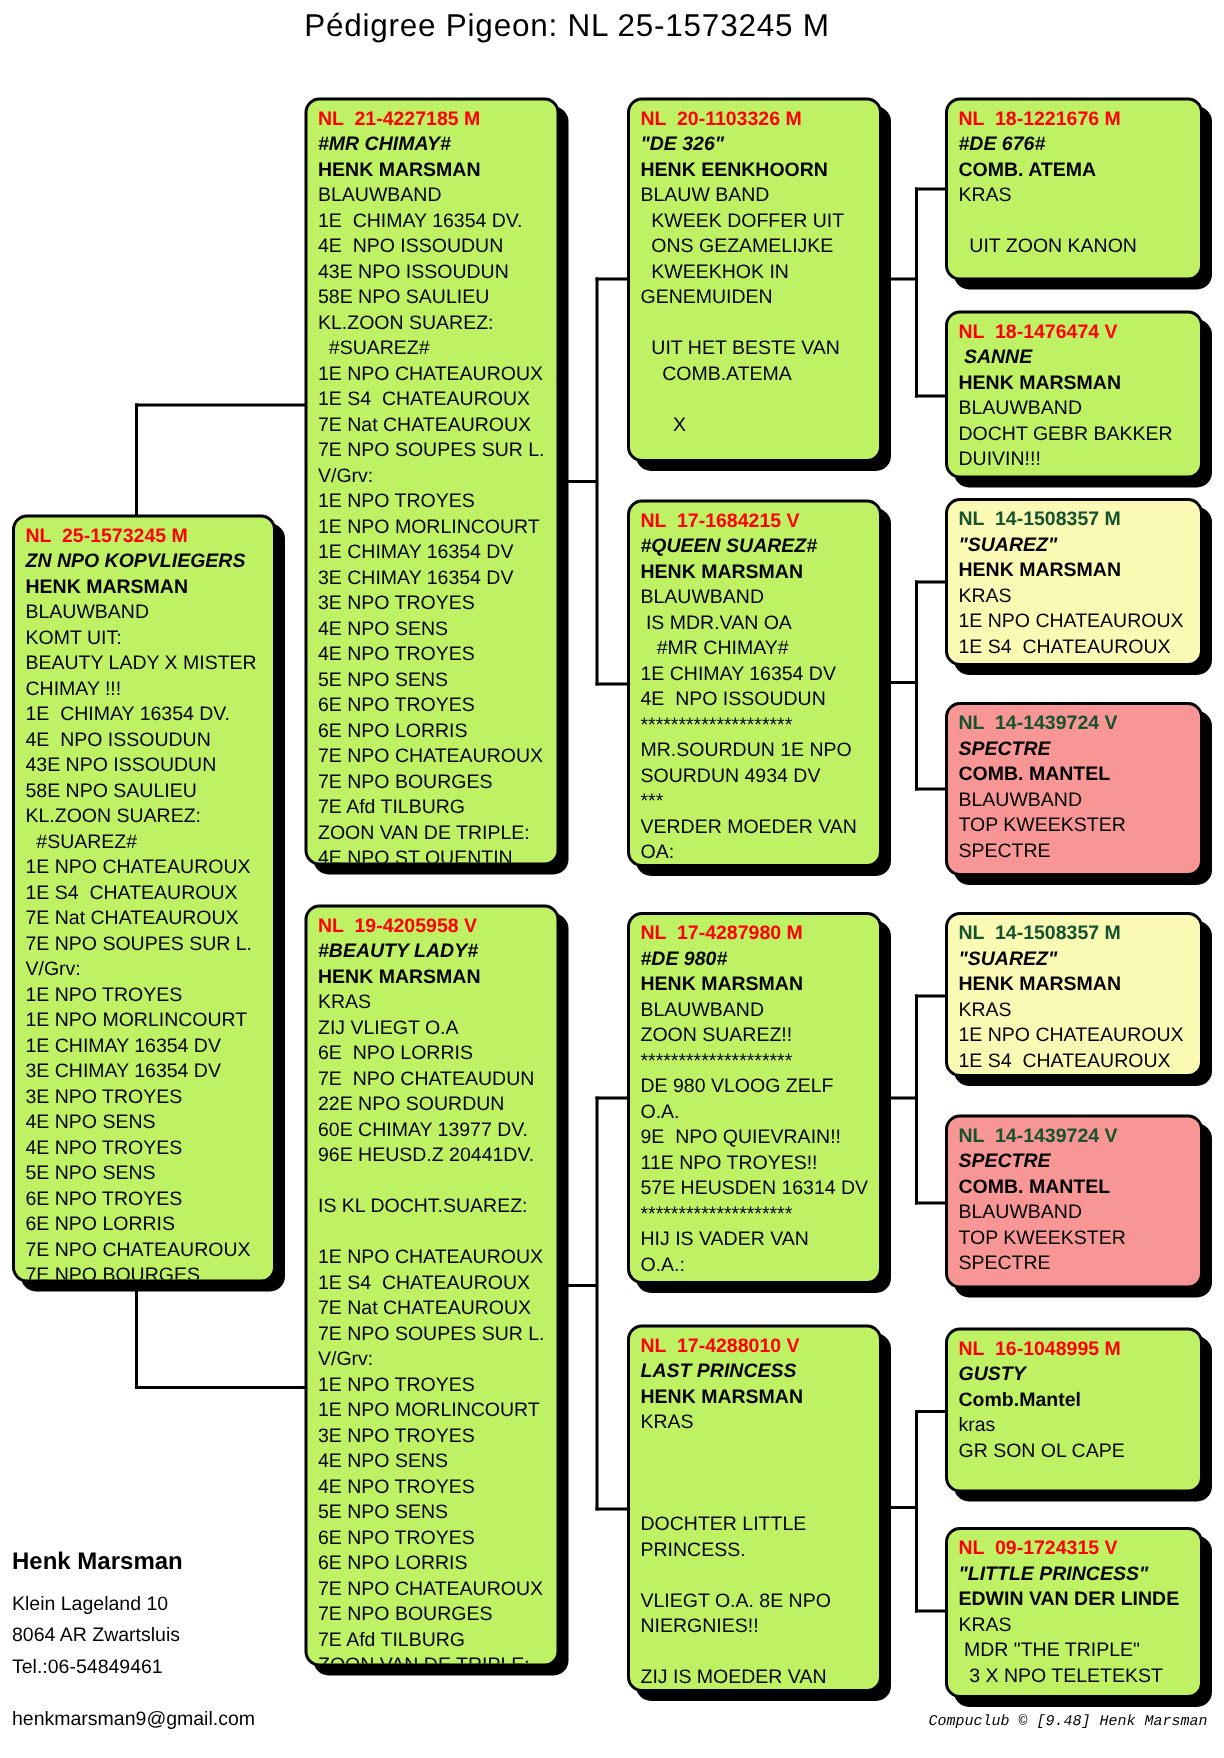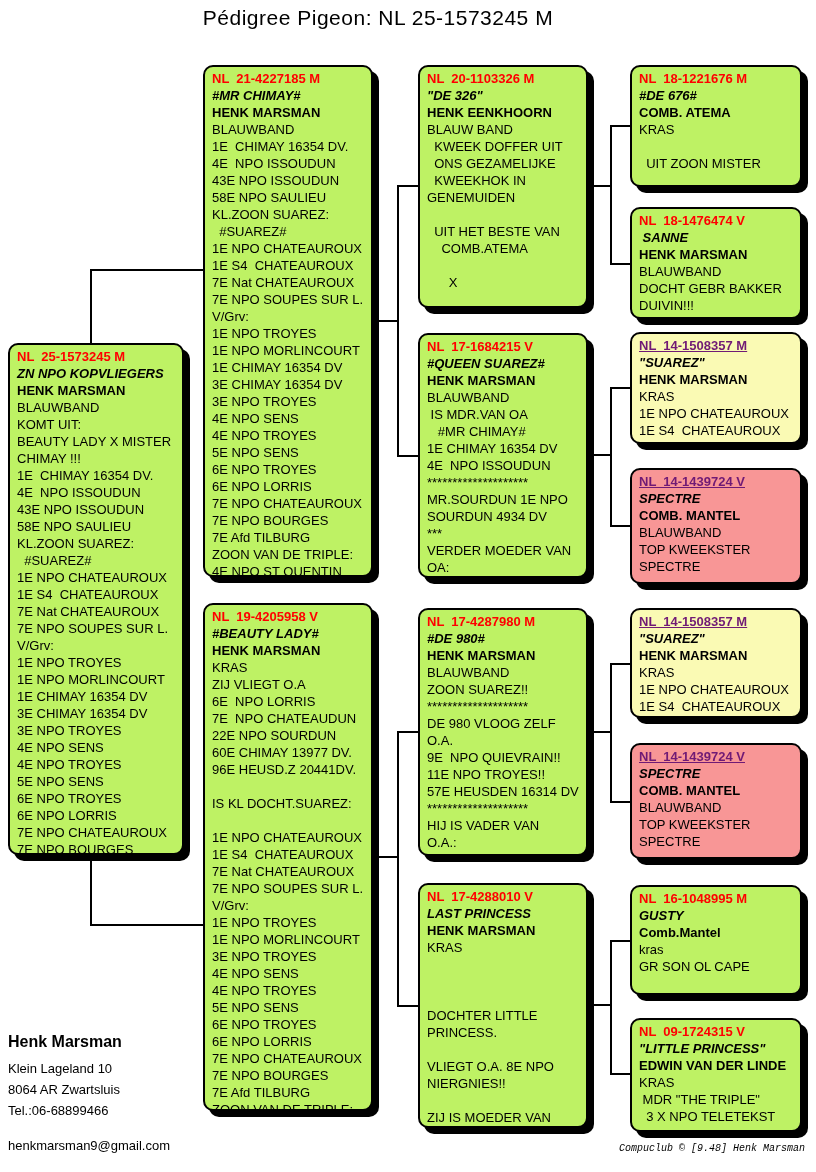--- a/index.html
+++ b/index.html
@@ -18,21 +18,21 @@
     box-shadow:6px 6px 0 var(--shadow-color,#000);
     padding:3px 6px 0 7px;
     font-size:13px; line-height:17px; white-space:pre; overflow:hidden;
   }
   .pbox div { white-space:pre; }
   .bx-title  { font-weight:bold; color:var(--ring-red,#f00); }
   .bx-name   { font-weight:bold; font-style:italic; }
   .bx-owner  { font-weight:bold; }
   .variant-yellow { background:var(--yellow-bg,#fafab4); }
   .variant-pink   { background:var(--pink-bg,#f89696); }
-  .variant-yellow .bx-title, .variant-pink .bx-title { color:#701a75;text-decoration:underline; }
+  .variant-yellow .bx-title, .variant-pink .bx-title { color:#14532d; }
   .cline { position:absolute; background:#000; }
   .breeder { position:absolute; left:8px; top:1030px; font-size:13px; line-height:21px; }
   .breeder-name { font-size:16px; font-weight:bold; line-height:24px; margin-bottom:4px; }
   .breeder-email { margin-top:14px; }
   .footer {
     position:absolute; left:612px; top:1143px; width:200px;
     font-family:"Liberation Mono", monospace; font-style:italic;
     font-size:10px; text-align:center;
   }
 </style>
@@ -80,30 +80,30 @@
   <div class="cline" style="left:610px;top:1073px;width:20px;height:2px"></div>
 </div>
 
 <div class="pbox variant-white" style="left:8px;top:343px;width:176px;height:512px"><div class="bx-title">NL  25-1573245 M</div><div class="bx-name">ZN NPO KOPVLIEGERS</div><div class="bx-owner">HENK MARSMAN</div><div class="bx-line">BLAUWBAND</div><div class="bx-line">KOMT UIT:</div><div class="bx-line">BEAUTY LADY X MISTER</div><div class="bx-line">CHIMAY !!!</div><div class="bx-line">1E  CHIMAY 16354 DV.</div><div class="bx-line">4E  NPO ISSOUDUN</div><div class="bx-line">43E NPO ISSOUDUN</div><div class="bx-line">58E NPO SAULIEU</div><div class="bx-line">KL.ZOON SUAREZ:</div><div class="bx-line">  #SUAREZ#</div><div class="bx-line">1E NPO CHATEAUROUX</div><div class="bx-line">1E S4  CHATEAUROUX</div><div class="bx-line">7E Nat CHATEAUROUX</div><div class="bx-line">7E NPO SOUPES SUR L.</div><div class="bx-line">V/Grv:</div><div class="bx-line">1E NPO TROYES</div><div class="bx-line">1E NPO MORLINCOURT</div><div class="bx-line">1E CHIMAY 16354 DV</div><div class="bx-line">3E CHIMAY 16354 DV</div><div class="bx-line">3E NPO TROYES</div><div class="bx-line">4E NPO SENS</div><div class="bx-line">4E NPO TROYES</div><div class="bx-line">5E NPO SENS</div><div class="bx-line">6E NPO TROYES</div><div class="bx-line">6E NPO LORRIS</div><div class="bx-line">7E NPO CHATEAUROUX</div><div class="bx-line">7E NPO BOURGES</div></div>
 <div class="pbox variant-white" style="left:203px;top:65px;width:170px;height:512px"><div class="bx-title">NL  21-4227185 M</div><div class="bx-name">#MR CHIMAY#</div><div class="bx-owner">HENK MARSMAN</div><div class="bx-line">BLAUWBAND</div><div class="bx-line">1E  CHIMAY 16354 DV.</div><div class="bx-line">4E  NPO ISSOUDUN</div><div class="bx-line">43E NPO ISSOUDUN</div><div class="bx-line">58E NPO SAULIEU</div><div class="bx-line">KL.ZOON SUAREZ:</div><div class="bx-line">  #SUAREZ#</div><div class="bx-line">1E NPO CHATEAUROUX</div><div class="bx-line">1E S4  CHATEAUROUX</div><div class="bx-line">7E Nat CHATEAUROUX</div><div class="bx-line">7E NPO SOUPES SUR L.</div><div class="bx-line">V/Grv:</div><div class="bx-line">1E NPO TROYES</div><div class="bx-line">1E NPO MORLINCOURT</div><div class="bx-line">1E CHIMAY 16354 DV</div><div class="bx-line">3E CHIMAY 16354 DV</div><div class="bx-line">3E NPO TROYES</div><div class="bx-line">4E NPO SENS</div><div class="bx-line">4E NPO TROYES</div><div class="bx-line">5E NPO SENS</div><div class="bx-line">6E NPO TROYES</div><div class="bx-line">6E NPO LORRIS</div><div class="bx-line">7E NPO CHATEAUROUX</div><div class="bx-line">7E NPO BOURGES</div><div class="bx-line">7E Afd TILBURG</div><div class="bx-line">ZOON VAN DE TRIPLE:</div><div class="bx-line">4E NPO ST QUENTIN</div></div>
 <div class="pbox variant-white" style="left:203px;top:603px;width:170px;height:508px"><div class="bx-title">NL  19-4205958 V</div><div class="bx-name">#BEAUTY LADY#</div><div class="bx-owner">HENK MARSMAN</div><div class="bx-line">KRAS</div><div class="bx-line">ZIJ VLIEGT O.A</div><div class="bx-line">6E  NPO LORRIS</div><div class="bx-line">7E  NPO CHATEAUDUN</div><div class="bx-line">22E NPO SOURDUN</div><div class="bx-line">60E CHIMAY 13977 DV.</div><div class="bx-line">96E HEUSD.Z 20441DV.</div><div class="bx-line">&nbsp;</div><div class="bx-line">IS KL DOCHT.SUAREZ:</div><div class="bx-line">&nbsp;</div><div class="bx-line">1E NPO CHATEAUROUX</div><div class="bx-line">1E S4  CHATEAUROUX</div><div class="bx-line">7E Nat CHATEAUROUX</div><div class="bx-line">7E NPO SOUPES SUR L.</div><div class="bx-line">V/Grv:</div><div class="bx-line">1E NPO TROYES</div><div class="bx-line">1E NPO MORLINCOURT</div><div class="bx-line">3E NPO TROYES</div><div class="bx-line">4E NPO SENS</div><div class="bx-line">4E NPO TROYES</div><div class="bx-line">5E NPO SENS</div><div class="bx-line">6E NPO TROYES</div><div class="bx-line">6E NPO LORRIS</div><div class="bx-line">7E NPO CHATEAUROUX</div><div class="bx-line">7E NPO BOURGES</div><div class="bx-line">7E Afd TILBURG</div><div class="bx-line">ZOON VAN DE TRIPLE:</div></div>
 <div class="pbox variant-white" style="left:418px;top:65px;width:170px;height:243px"><div class="bx-title">NL  20-1103326 M</div><div class="bx-name">"DE 326"</div><div class="bx-owner">HENK EENKHOORN</div><div class="bx-line">BLAUW BAND</div><div class="bx-line">  KWEEK DOFFER UIT</div><div class="bx-line">  ONS GEZAMELIJKE</div><div class="bx-line">  KWEEKHOK IN</div><div class="bx-line">GENEMUIDEN</div><div class="bx-line">&nbsp;</div><div class="bx-line">  UIT HET BESTE VAN</div><div class="bx-line">    COMB.ATEMA</div><div class="bx-line">&nbsp;</div><div class="bx-line">      X</div></div>
 <div class="pbox variant-white" style="left:418px;top:333px;width:170px;height:245px"><div class="bx-title">NL  17-1684215 V</div><div class="bx-name">#QUEEN SUAREZ#</div><div class="bx-owner">HENK MARSMAN</div><div class="bx-line">BLAUWBAND</div><div class="bx-line"> IS MDR.VAN OA</div><div class="bx-line">   #MR CHIMAY#</div><div class="bx-line">1E CHIMAY 16354 DV</div><div class="bx-line">4E  NPO ISSOUDUN</div><div class="bx-line">********************</div><div class="bx-line">MR.SOURDUN 1E NPO</div><div class="bx-line">SOURDUN 4934 DV</div><div class="bx-line">***</div><div class="bx-line">VERDER MOEDER VAN</div><div class="bx-line">OA:</div></div>
 <div class="pbox variant-white" style="left:418px;top:608px;width:170px;height:248px"><div class="bx-title">NL  17-4287980 M</div><div class="bx-name">#DE 980#</div><div class="bx-owner">HENK MARSMAN</div><div class="bx-line">BLAUWBAND</div><div class="bx-line">ZOON SUAREZ!!</div><div class="bx-line">********************</div><div class="bx-line">DE 980 VLOOG ZELF</div><div class="bx-line">O.A.</div><div class="bx-line">9E  NPO QUIEVRAIN!!</div><div class="bx-line">11E NPO TROYES!!</div><div class="bx-line">57E HEUSDEN 16314 DV</div><div class="bx-line">********************</div><div class="bx-line">HIJ IS VADER VAN</div><div class="bx-line">O.A.:</div></div>
 <div class="pbox variant-white" style="left:418px;top:883px;width:170px;height:245px"><div class="bx-title">NL  17-4288010 V</div><div class="bx-name">LAST PRINCESS</div><div class="bx-owner">HENK MARSMAN</div><div class="bx-line">KRAS</div><div class="bx-line">&nbsp;</div><div class="bx-line">&nbsp;</div><div class="bx-line">&nbsp;</div><div class="bx-line">DOCHTER LITTLE</div><div class="bx-line">PRINCESS.</div><div class="bx-line">&nbsp;</div><div class="bx-line">VLIEGT O.A. 8E NPO</div><div class="bx-line">NIERGNIES!!</div><div class="bx-line">&nbsp;</div><div class="bx-line">ZIJ IS MOEDER VAN</div><div class="bx-line">O.A.:</div></div>
-<div class="pbox variant-white" style="left:630px;top:65px;width:172px;height:122px"><div class="bx-title">NL  18-1221676 M</div><div class="bx-name">#DE 676#</div><div class="bx-owner">COMB. ATEMA</div><div class="bx-line">KRAS</div><div class="bx-line">&nbsp;</div><div class="bx-line">  UIT ZOON MISTER</div></div>
+<div class="pbox variant-white" style="left:630px;top:65px;width:172px;height:122px"><div class="bx-title">NL  18-1221676 M</div><div class="bx-name">#DE 676#</div><div class="bx-owner">COMB. ATEMA</div><div class="bx-line">KRAS</div><div class="bx-line">&nbsp;</div><div class="bx-line">  UIT ZOON KANON</div></div>
 <div class="pbox variant-white" style="left:630px;top:207px;width:172px;height:112px"><div class="bx-title">NL  18-1476474 V</div><div class="bx-name"> SANNE</div><div class="bx-owner">HENK MARSMAN</div><div class="bx-line">BLAUWBAND</div><div class="bx-line">DOCHT GEBR BAKKER</div><div class="bx-line">DUIVIN!!!</div></div>
 <div class="pbox variant-yellow" style="left:630px;top:332px;width:172px;height:112px"><div class="bx-title">NL  14-1508357 M</div><div class="bx-name">"SUAREZ"</div><div class="bx-owner">HENK MARSMAN</div><div class="bx-line">KRAS</div><div class="bx-line">1E NPO CHATEAUROUX</div><div class="bx-line">1E S4  CHATEAUROUX</div></div>
 <div class="pbox variant-pink" style="left:630px;top:468px;width:172px;height:116px"><div class="bx-title">NL  14-1439724 V</div><div class="bx-name">SPECTRE</div><div class="bx-owner">COMB. MANTEL</div><div class="bx-line">BLAUWBAND</div><div class="bx-line">TOP KWEEKSTER</div><div class="bx-line">SPECTRE</div></div>
 <div class="pbox variant-yellow" style="left:630px;top:608px;width:172px;height:110px"><div class="bx-title">NL  14-1508357 M</div><div class="bx-name">"SUAREZ"</div><div class="bx-owner">HENK MARSMAN</div><div class="bx-line">KRAS</div><div class="bx-line">1E NPO CHATEAUROUX</div><div class="bx-line">1E S4  CHATEAUROUX</div></div>
 <div class="pbox variant-pink" style="left:630px;top:743px;width:172px;height:116px"><div class="bx-title">NL  14-1439724 V</div><div class="bx-name">SPECTRE</div><div class="bx-owner">COMB. MANTEL</div><div class="bx-line">BLAUWBAND</div><div class="bx-line">TOP KWEEKSTER</div><div class="bx-line">SPECTRE</div></div>
 <div class="pbox variant-white" style="left:630px;top:885px;width:172px;height:110px"><div class="bx-title">NL  16-1048995 M</div><div class="bx-name">GUSTY</div><div class="bx-owner">Comb.Mantel</div><div class="bx-line">kras</div><div class="bx-line">GR SON OL CAPE</div></div>
 <div class="pbox variant-white" style="left:630px;top:1018px;width:172px;height:114px"><div class="bx-title">NL  09-1724315 V</div><div class="bx-name">"LITTLE PRINCESS"</div><div class="bx-owner">EDWIN VAN DER LINDE</div><div class="bx-line">KRAS</div><div class="bx-line"> MDR "THE TRIPLE"</div><div class="bx-line">  3 X NPO TELETEKST</div></div>
 
 <div class="breeder">
   <div class="breeder-name">Henk Marsman</div>
   <div>Klein Lageland 10</div>
   <div>8064 AR  Zwartsluis</div>
-  <div>Tel.:06-68899466</div>
+  <div>Tel.:06-54849461</div>
   <div class="breeder-email">henkmarsman9@gmail.com</div>
 </div>
 
 <div class="footer">Compuclub © [9.48]  Henk Marsman</div>
 
 </body></html>

